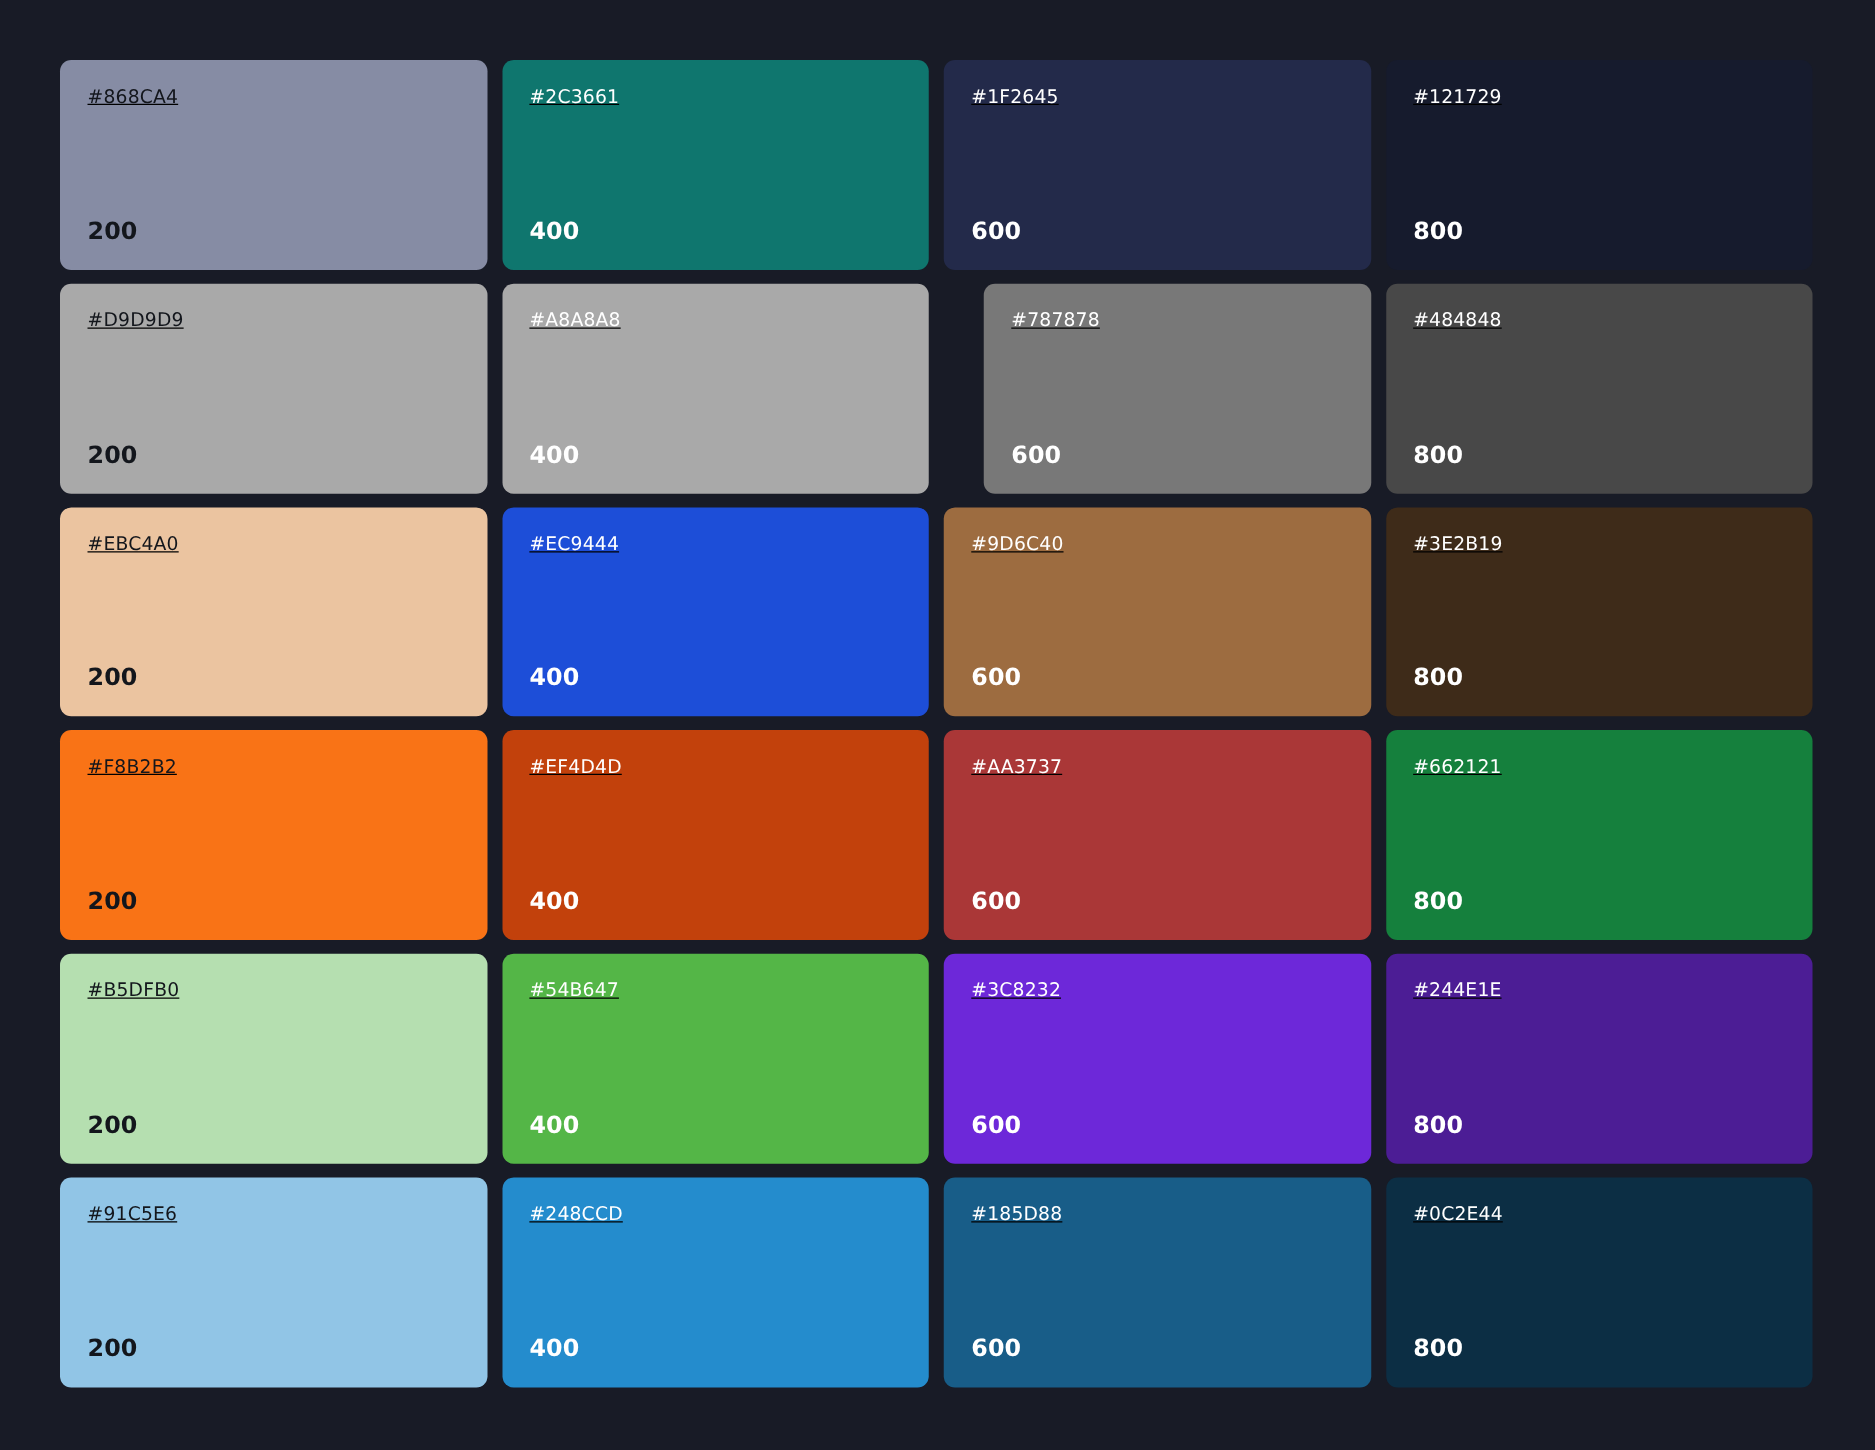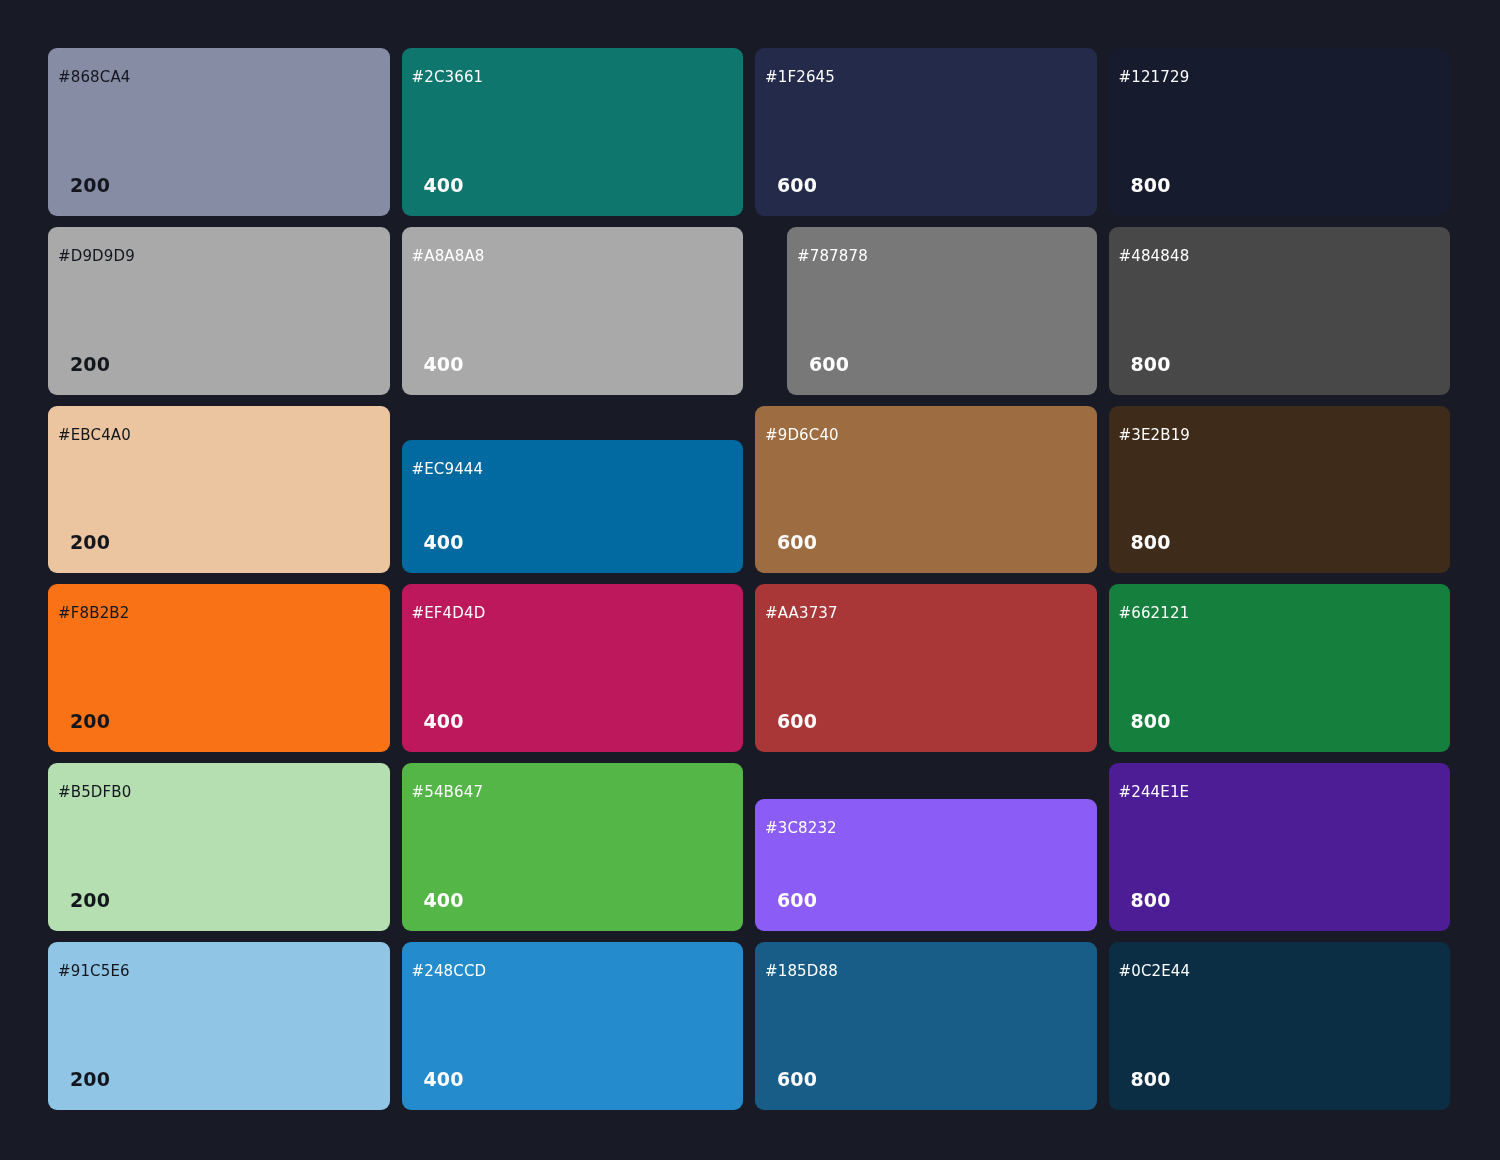--- a/index.html
+++ b/index.html
@@ -22,24 +22,25 @@
     padding: 48px 50px 50px 48px;
     display: grid;
     grid-template-columns: repeat(4, 1fr);
     grid-auto-rows: 1fr;
     column-gap: 12px;
     row-gap: 11px;
   }
 
   .swatch {
     border-radius: 9px;
-    padding: 22px 0 0 10px;
+    padding: 22px 0 0 22px;
     position: relative;
     display: block;
     overflow: hidden;
+    text-decoration: underline;
   }
 
   .swatch-hex {
     font-size: 15px;
     font-weight: 400;
     line-height: 1;
     letter-spacing: 0.15px;
     display: block;
   }
 
@@ -93,57 +94,57 @@
       <span class="swatch-weight">600</span>
     </div>
     <div class="swatch text-light" style="background: rgb(72, 72, 72);">
       <span class="swatch-hex">#484848</span>
       <span class="swatch-weight">800</span>
     </div>
     <div class="swatch text-dark" style="background: rgb(235, 196, 160);">
       <span class="swatch-hex">#EBC4A0</span>
       <span class="swatch-weight">200</span>
     </div>
-    <div class="swatch text-light" style="background: #0369a1; margin-top: 34px;">
+    <div class="swatch text-light" style="background: #1d4ed8;">
       <span class="swatch-hex">#EC9444</span>
       <span class="swatch-weight">400</span>
     </div>
     <div class="swatch text-light" style="background: rgb(157, 108, 64);">
       <span class="swatch-hex">#9D6C40</span>
       <span class="swatch-weight">600</span>
     </div>
     <div class="swatch text-light" style="background: rgb(62, 43, 25);">
       <span class="swatch-hex">#3E2B19</span>
       <span class="swatch-weight">800</span>
     </div>
     <div class="swatch text-dark" style="background: #f97316;">
       <span class="swatch-hex">#F8B2B2</span>
       <span class="swatch-weight">200</span>
     </div>
-    <div class="swatch text-light" style="background: #be185d;">
+    <div class="swatch text-light" style="background: #c2410c;">
       <span class="swatch-hex">#EF4D4D</span>
       <span class="swatch-weight">400</span>
     </div>
     <div class="swatch text-light" style="background: rgb(170, 55, 55);">
       <span class="swatch-hex">#AA3737</span>
       <span class="swatch-weight">600</span>
     </div>
     <div class="swatch text-light" style="background: #15803d;">
       <span class="swatch-hex">#662121</span>
       <span class="swatch-weight">800</span>
     </div>
     <div class="swatch text-dark" style="background: rgb(181, 223, 176);">
       <span class="swatch-hex">#B5DFB0</span>
       <span class="swatch-weight">200</span>
     </div>
     <div class="swatch text-light" style="background: rgb(84, 182, 71);">
       <span class="swatch-hex">#54B647</span>
       <span class="swatch-weight">400</span>
     </div>
-    <div class="swatch text-light" style="background: #8b5cf6; margin-top: 36px;">
+    <div class="swatch text-light" style="background: #6d28d9;">
       <span class="swatch-hex">#3C8232</span>
       <span class="swatch-weight">600</span>
     </div>
     <div class="swatch text-light" style="background: #4c1d95;">
       <span class="swatch-hex">#244E1E</span>
       <span class="swatch-weight">800</span>
     </div>
     <div class="swatch text-dark" style="background: rgb(145, 197, 230);">
       <span class="swatch-hex">#91C5E6</span>
       <span class="swatch-weight">200</span>

